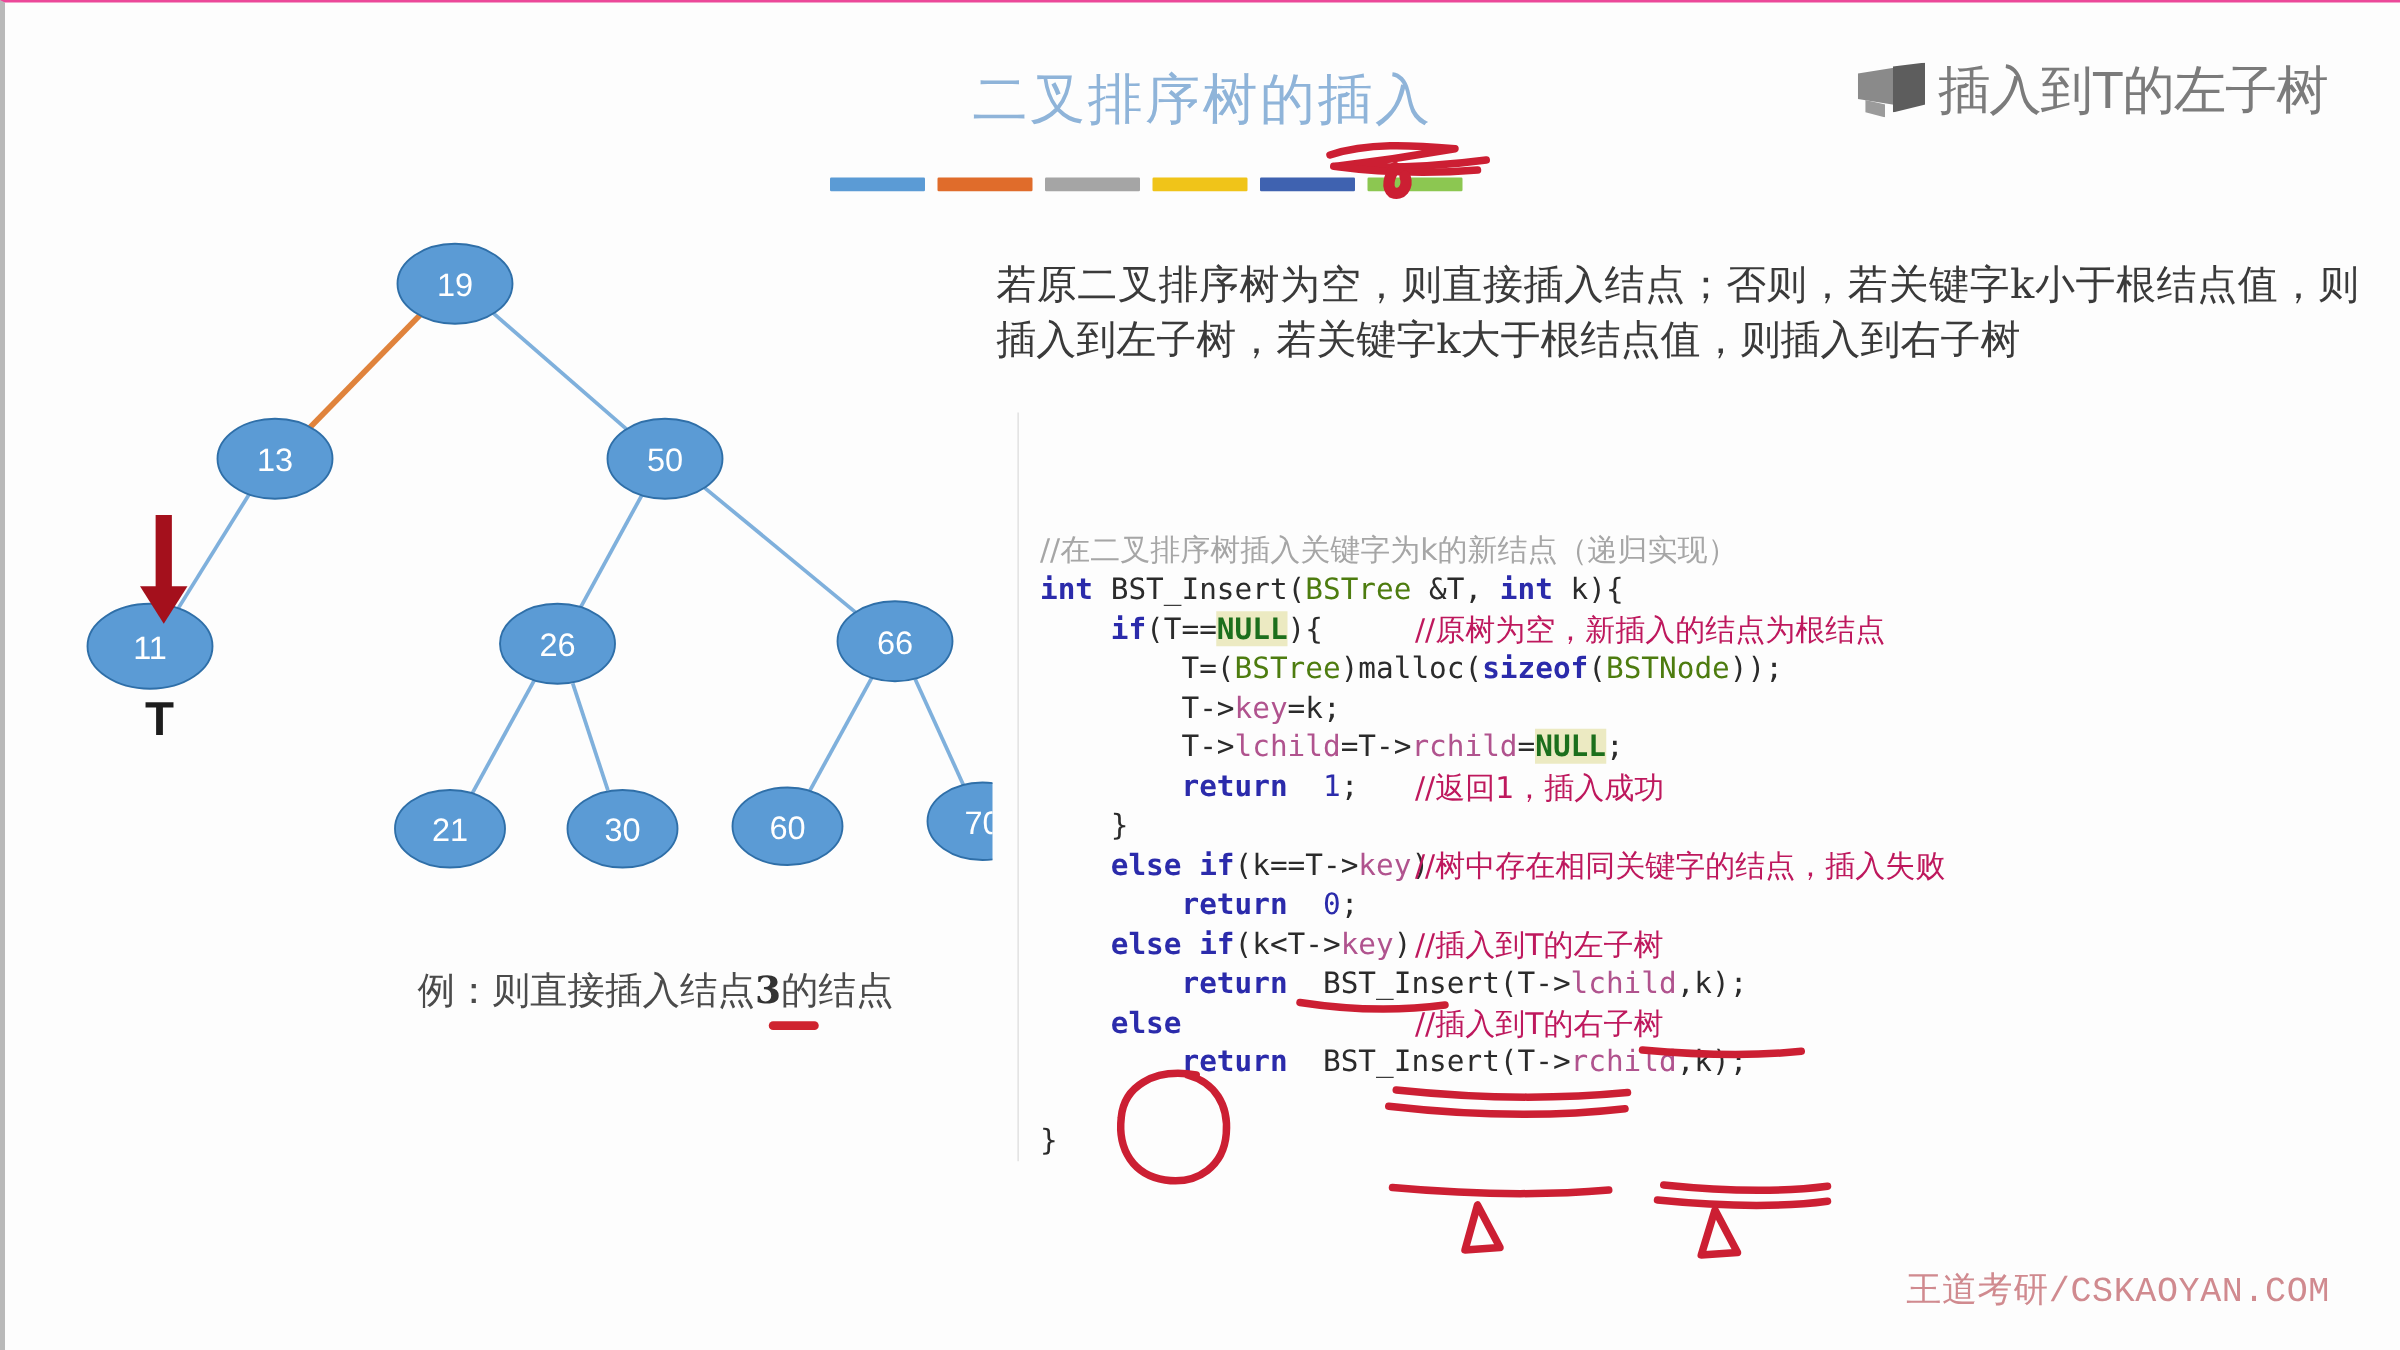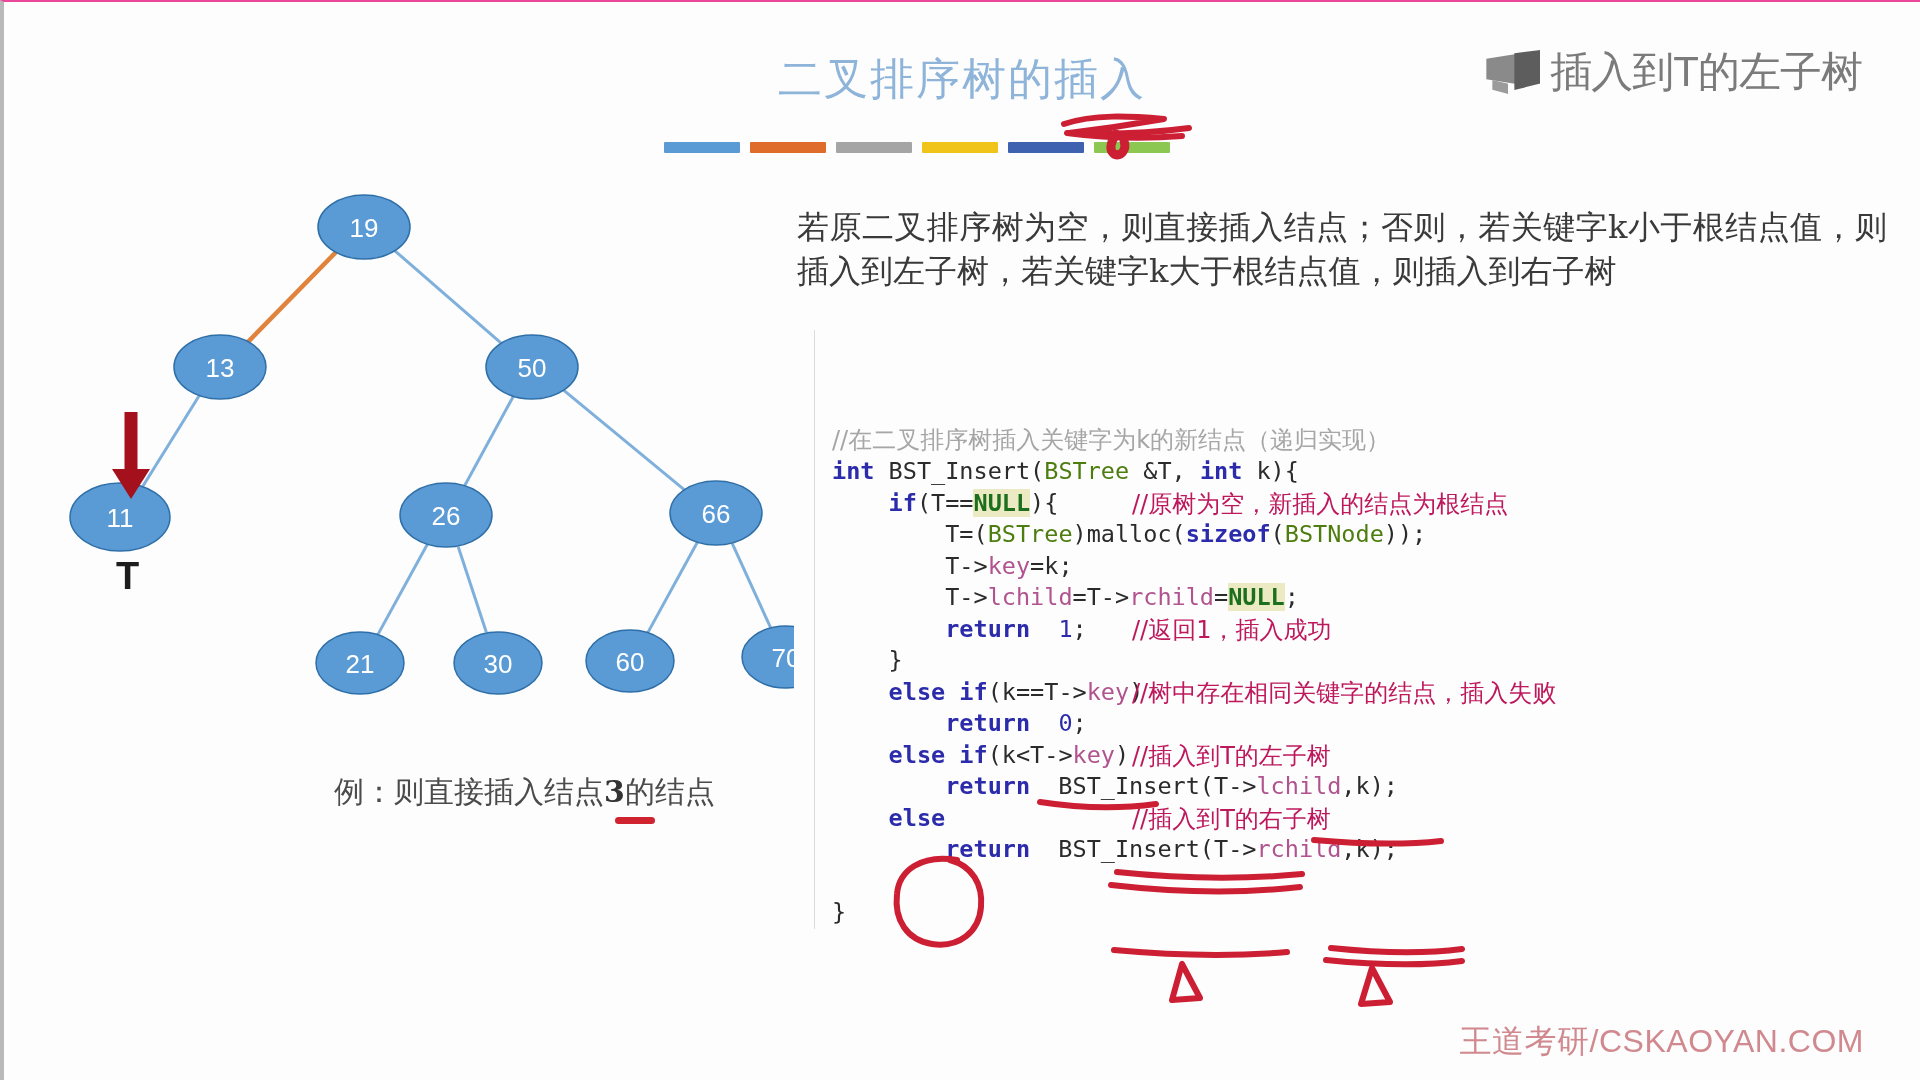--- a/index.html
+++ b/index.html
@@ -141,24 +141,24 @@
   }
   #code .rail {
     position: absolute; left: -18px; top: 0; bottom: 0;
     width: 1px; background: #dcdcdc;
   }
   #ink-layer { position: absolute; inset: 0; pointer-events: none; }
 
   
   #footer {
     position: absolute;
-    right: 56px; bottom: 16px;
-    font-size: 32px;
+    right: 56px; bottom: 29px;
+    font-size: 28px;
     color: #d08a8f;
-    font-family: Liberation Sans, sans-serif;
+    font-family: Liberation Mono, monospace;
     letter-spacing: .5px;
   }
 </style>
 </head>
 <body>
 
 <div id="slide">
 
   <div id="title">二叉排序树的插入</div>
 

